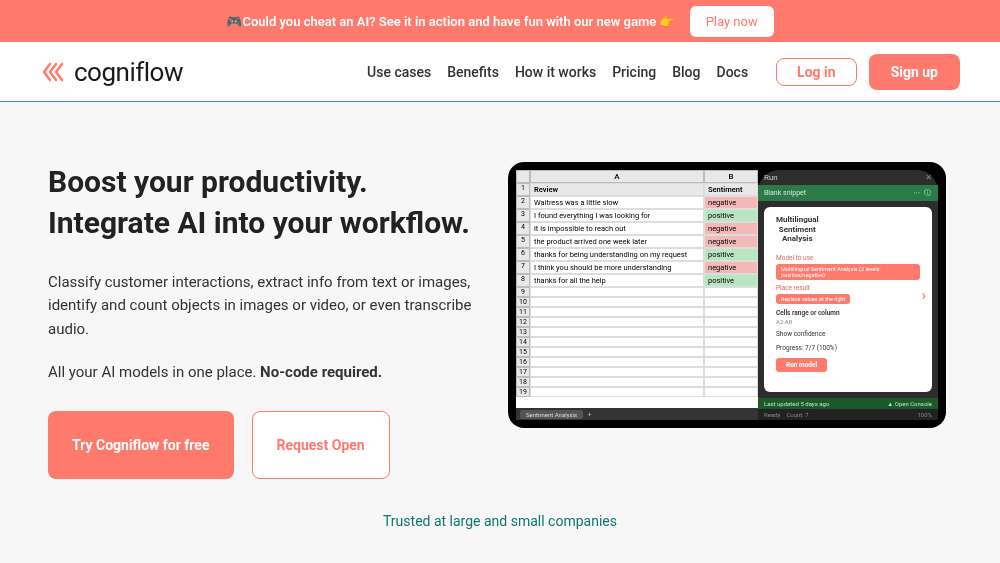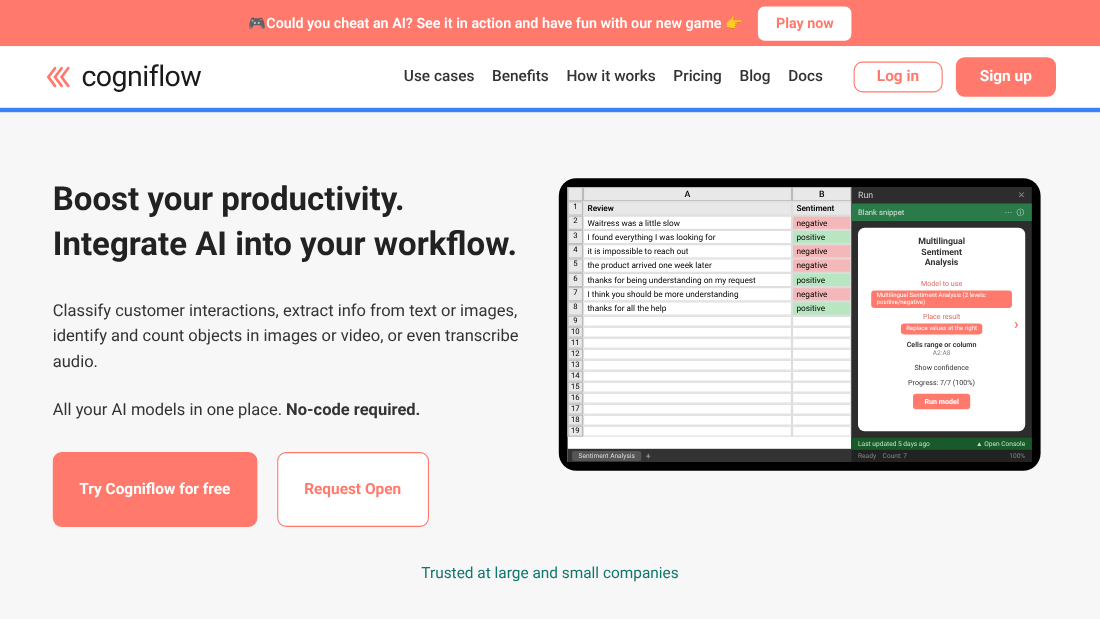--- a/index.html
+++ b/index.html
@@ -1,21 +1,21 @@
 <!DOCTYPE html>
 <html><head>
 <meta charset="utf-8">
 <style>
 * { margin: 0; padding: 0; box-sizing: border-box; font-family: -apple-system, BlinkMacSystemFont, "Segoe UI", Roboto, sans-serif; }
 body { background: #f7f7f7; width: 1000px; height: 563px; overflow: hidden; }
 
 .announcement-bar { background: #ff7a6d; height: 42px; display: flex; align-items: center; justify-content: center; gap: 14px; color: #fff; font-size: 13px; font-weight: 600; }
-.play-btn { background: #fff; color: #ff7a6d; border: none; border-radius: 6px; padding: 8px 16px; font-weight: 700; font-size: 13px; cursor: pointer; }
-
-.navbar { background: #fff; height: 60px; display: flex; align-items: center; padding: 0 40px; border-bottom: 4px solid #3b82f6; }
+.play-btn { background: #fff; color: #ff7a6d; border: none; border-radius: 6px; padding: 8px 16px; font-weight: 400; font-size: 13px; cursor: pointer; }
+
+.navbar { background: #fff; height: 60px; display: flex; align-items: center; padding: 0 40px; border-bottom: 1px solid #3b82f6; }
 .logo { display: flex; align-items: center; gap: 6px; }
 .logo-chevrons { display: flex; align-items: center; }
 .logo-text { font-size: 26px; font-weight: 400; color: #1a1a1a; letter-spacing: -0.5px; }
 .nav-links { display: flex; gap: 16px; margin-left: auto; margin-right: 28px; }
 .nav-link { font-size: 14px; color: #333; text-decoration: none; font-weight: 500; }
 .login-btn { border: 1.5px solid #ff7a6d; color: #ff7a6d; background: #fff; border-radius: 8px; padding: 5px 20px; font-weight: 700; font-size: 14px; cursor: pointer; margin-right: 12px; }
 .signup-btn { background: #ff7a6d; color: #fff; border: none; border-radius: 8px; padding: 10px 22px; font-weight: 700; font-size: 14px; cursor: pointer; }
 
 .hero { display: flex; padding: 60px 48px 20px 48px; gap: 30px; }
 .hero-left { flex: 1; max-width: 430px; }
@@ -38,26 +38,26 @@
 .sheet-rn { width: 14px; background: #e8e8e8; border: 0.5px solid #bbb; text-align: center; font-size: 7px; }
 .sheet-cell { flex: 1; border: 0.5px solid #ddd; padding: 1px 3px; white-space: nowrap; overflow: hidden; font-size: 7.5px; }
 .sheet-cell.b { flex: 0 0 54px; }
 .sheet-cell.hdr { background: #e8e8e8; font-weight: 600; }
 .pos { background: #b8e6c1; }
 .neg { background: #f5b8b8; }
 .sheet-tabs { margin-top: auto; background: #333; height: 12px; display: flex; align-items: center; padding: 0 4px; gap: 4px; }
 .sheet-tab { background: #555; color: #ddd; font-size: 6px; padding: 1px 6px; border-radius: 2px; }
 .sheet-tab-plus { color: #aaa; font-size: 8px; }
 
-.run-side { width: 164px; background: #2d2d2d; display: flex; flex-direction: column; }
+.run-side { width: 180px; background: #2d2d2d; display: flex; flex-direction: column; border-radius: 21px; }
 .run-header { display: flex; align-items: center; padding: 3px 6px; color: #ccc; font-size: 8px; }
 .run-close { margin-left: auto; color: #888; }
 .snippet-bar { background: #2a7a4a; color: #cfe8d8; font-size: 7px; padding: 3px 6px; display: flex; align-items: center; }
 .snippet-dots { margin-left: auto; letter-spacing: 1px; }
-.run-card { background: #fff; margin: 6px; border-radius: 6px; flex: 1; padding: 8px 12px; display: flex; flex-direction: column; align-items: center; font-size: 7px; color: #333; position: relative; }
+.run-card { background: #fff; margin: 6px; border-radius: 6px; flex: 1; padding: 8px 12px; display: flex; flex-direction: column; align-items: flex-start; font-size: 7px; color: #333; position: relative; }
 .run-card-title { font-weight: 700; text-align: center; line-height: 1.2; margin-bottom: 6px; font-size: 8px; }
 .run-label { color: #e06a5e; font-size: 6.5px; margin-top: 4px; }
 .run-pill { background: #ff7a6d; color: #fff; font-size: 5.5px; padding: 2px 5px; border-radius: 3px; margin-top: 2px; }
 .run-arrow { position: absolute; right: 6px; top: 80px; color: #ff7a6d; font-size: 14px; font-weight: 700; }
 .run-field { font-size: 6.5px; margin-top: 5px; font-weight: 600; }
 .run-val { font-size: 6px; color: #888; margin-top: 1px; }
 .run-check { font-size: 6.5px; margin-top: 5px; }
 .run-progress { font-size: 6.5px; margin-top: 6px; }
 .run-btn { background: #ff7a6d; color: #fff; border: none; border-radius: 3px; padding: 3px 10px; font-size: 6.5px; font-weight: 700; margin-top: 6px; }
 .run-footer { background: #1a5a2a; color: #b8e6c1; font-size: 6px; padding: 2px 6px; display: flex; }

